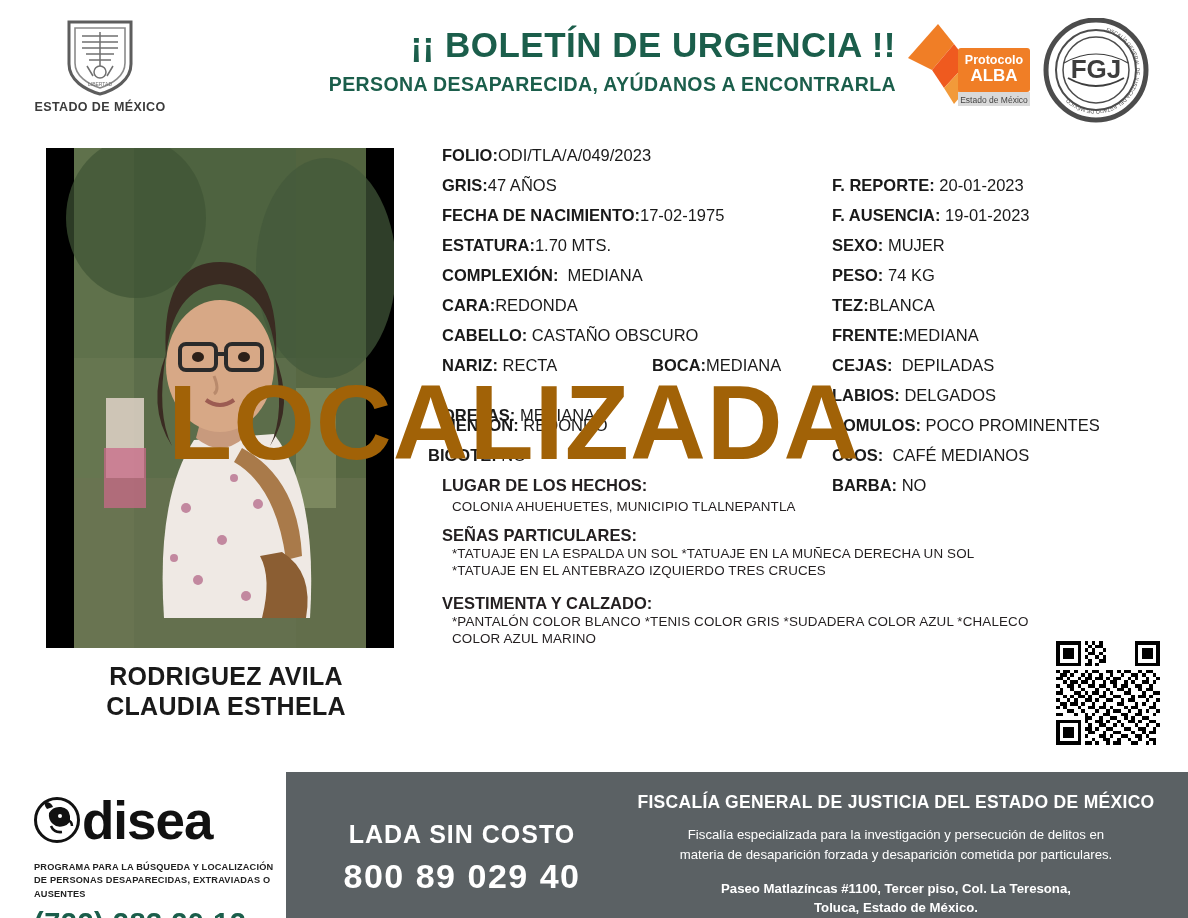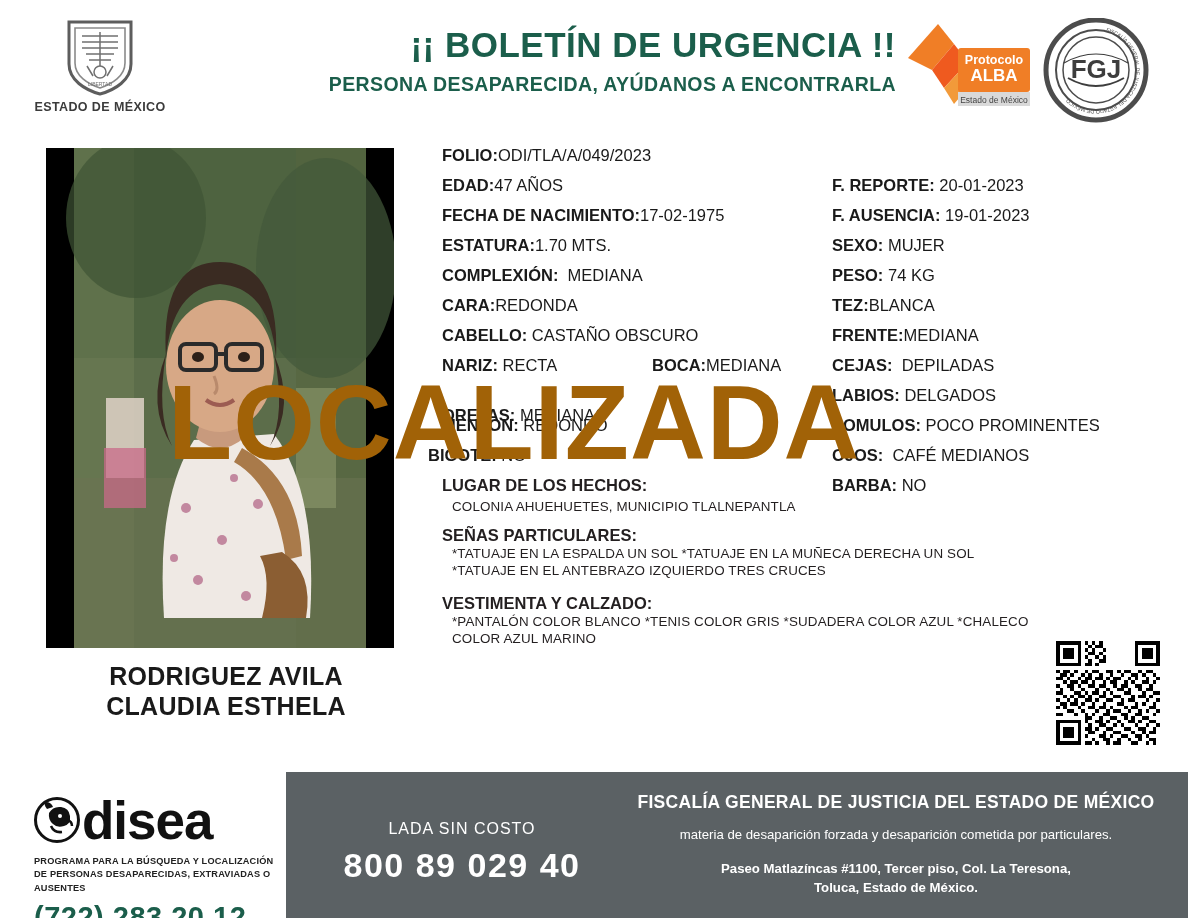--- a/index.html
+++ b/index.html
@@ -88,31 +88,31 @@
   .disea { position: absolute; left: 34px; top: 22px; width: 250px; }
   .disea-word { display: flex; align-items: center; height: 52px; }
   .disea-mark {
     width: 46px; height: 46px; border: 3px solid #111; border-radius: 50%;
     position: relative; margin-right: 2px; flex: none;
   }
   .disea-mark .dog { position: absolute; inset: 0; }
   .disea-text { font-size: 53px; font-weight: bold; letter-spacing: -1px; color: #111; }
   .disea-sub {
     font-size: 9.2px; font-weight: bold; color: #222; line-height: 1.45;
-    margin-top: 9px; letter-spacing: .2px;
+    margin-top: 15px; letter-spacing: .2px;
   }
   .disea-phone { font-size: 29px; font-weight: bold; color: #1b5e4b; margin-top: 6px; letter-spacing: .5px; }
 
   .footer-bar {
     position: absolute; left: 286px; top: 0; width: 902px; height: 146px;
     background: #5b6164;
     color: #ffffff;
   }
   .lada { position: absolute; left: 26px; top: 48px; width: 300px; text-align: center; }
-  .lada-label { font-size: 16px; font-weight: normal; letter-spacing: 1px; }
+  .lada-label { font-size: 25px; font-weight: bold; letter-spacing: 1px; }
   .lada-number { font-size: 34px; font-weight: bold; letter-spacing: 1.5px; margin-top: 8px; }
 
   .fgj-block { position: absolute; left: 330px; top: 20px; width: 560px; text-align: center; }
   .fgj-title { font-size: 17.5px; font-weight: bold; letter-spacing: .3px; }
   .fgj-desc { font-size: 13.2px; line-height: 1.5; margin-top: 12px; }
   .fgj-addr { font-size: 13.2px; font-weight: bold; line-height: 1.45; margin-top: 14px; }
 </style>
 </head>
 <body>
 
@@ -226,21 +226,21 @@
     <div>RODRIGUEZ AVILA</div>
     <div>CLAUDIA ESTHELA</div>
   </div>
 
   <div class="fields">
 
     <div class="f" style="left:442px; top:146px;">
       <b>FOLIO:</b><span class="v">ODI/TLA/A/049/2023</span>
     </div>
     <div class="f" style="left:442px; top:176px;">
-      <b>EDAD:</b><span class="v">47 AÑOS</span>
+      <b>GRIS:</b><span class="v">47 AÑOS</span>
     </div>
     <div class="f" style="left:442px; top:206px;">
       <b>FECHA DE NACIMIENTO:</b><span class="v">17-02-1975</span>
     </div>
     <div class="f" style="left:442px; top:236px;">
       <b>ESTATURA:</b><span class="v">1.70 MTS.</span>
     </div>
     <div class="f" style="left:442px; top:266px;">
       <b>COMPLEXIÓN:</b>&nbsp;&nbsp;<span class="v">MEDIANA</span>
     </div>
@@ -551,20 +551,21 @@
     </div>
 
     <div class="footer-bar">
       <div class="lada">
         <div class="lada-label">LADA SIN COSTO</div>
         <div class="lada-number">800 89 029 40</div>
       </div>
       <div class="fgj-block">
         <div class="fgj-title">FISCALÍA GENERAL DE JUSTICIA DEL ESTADO DE MÉXICO</div>
         <div class="fgj-desc">
+          <div>Fiscalía especializada para la investigación y persecución de delitos en</div>
           <div>materia de desaparición forzada y desaparición cometida por particulares.</div>
         </div>
         <div class="fgj-addr">
           <div>Paseo Matlazíncas #1100, Tercer piso, Col. La Teresona,</div>
           <div>Toluca, Estado de México.</div>
         </div>
       </div>
     </div>
   </div>
 

